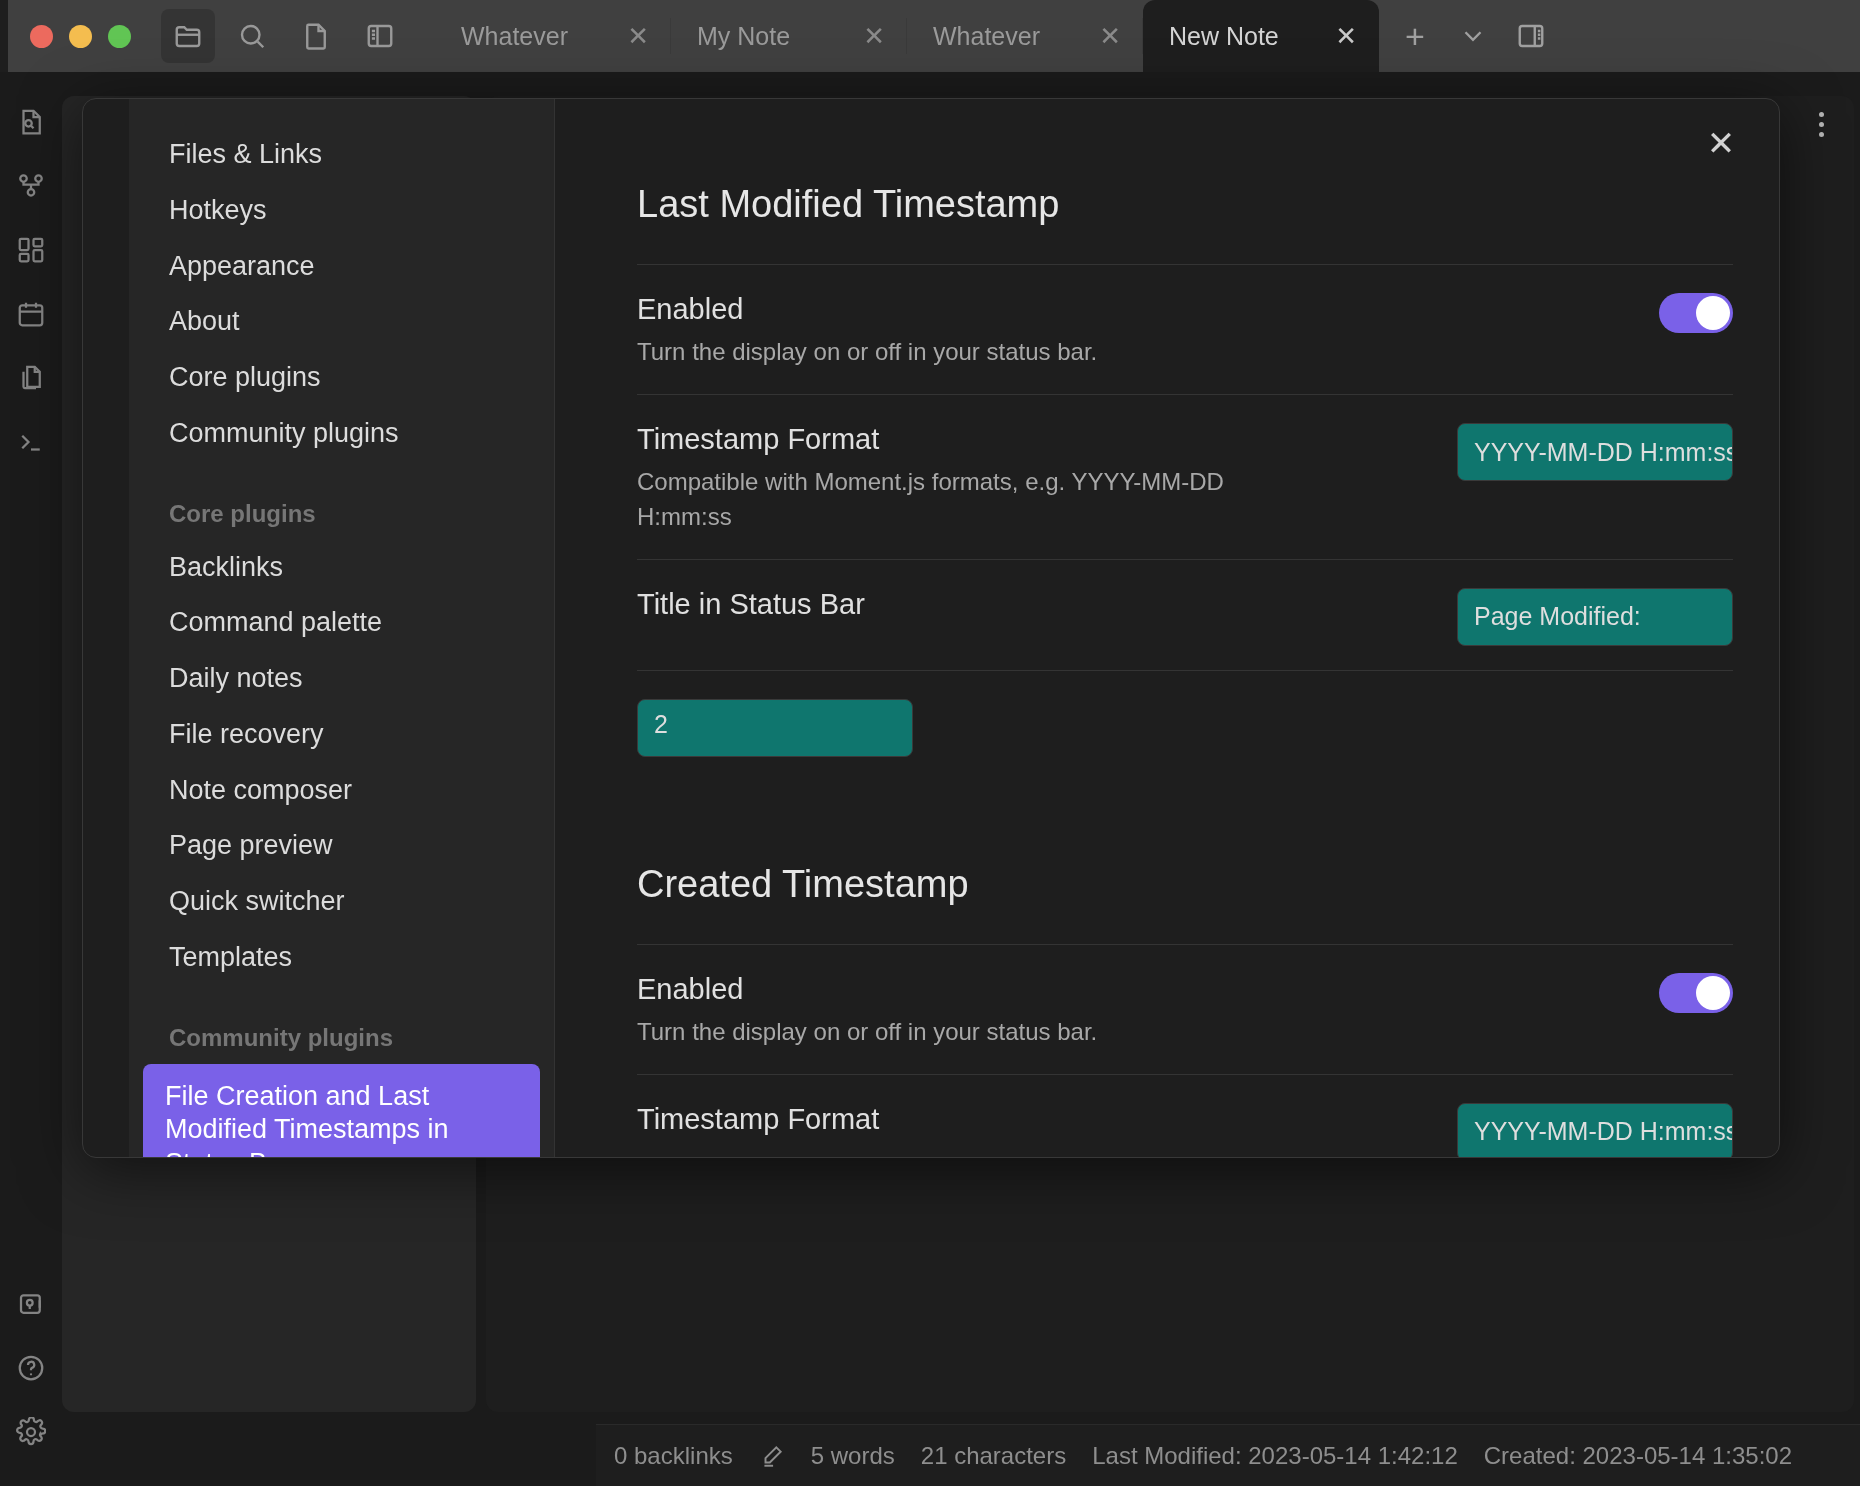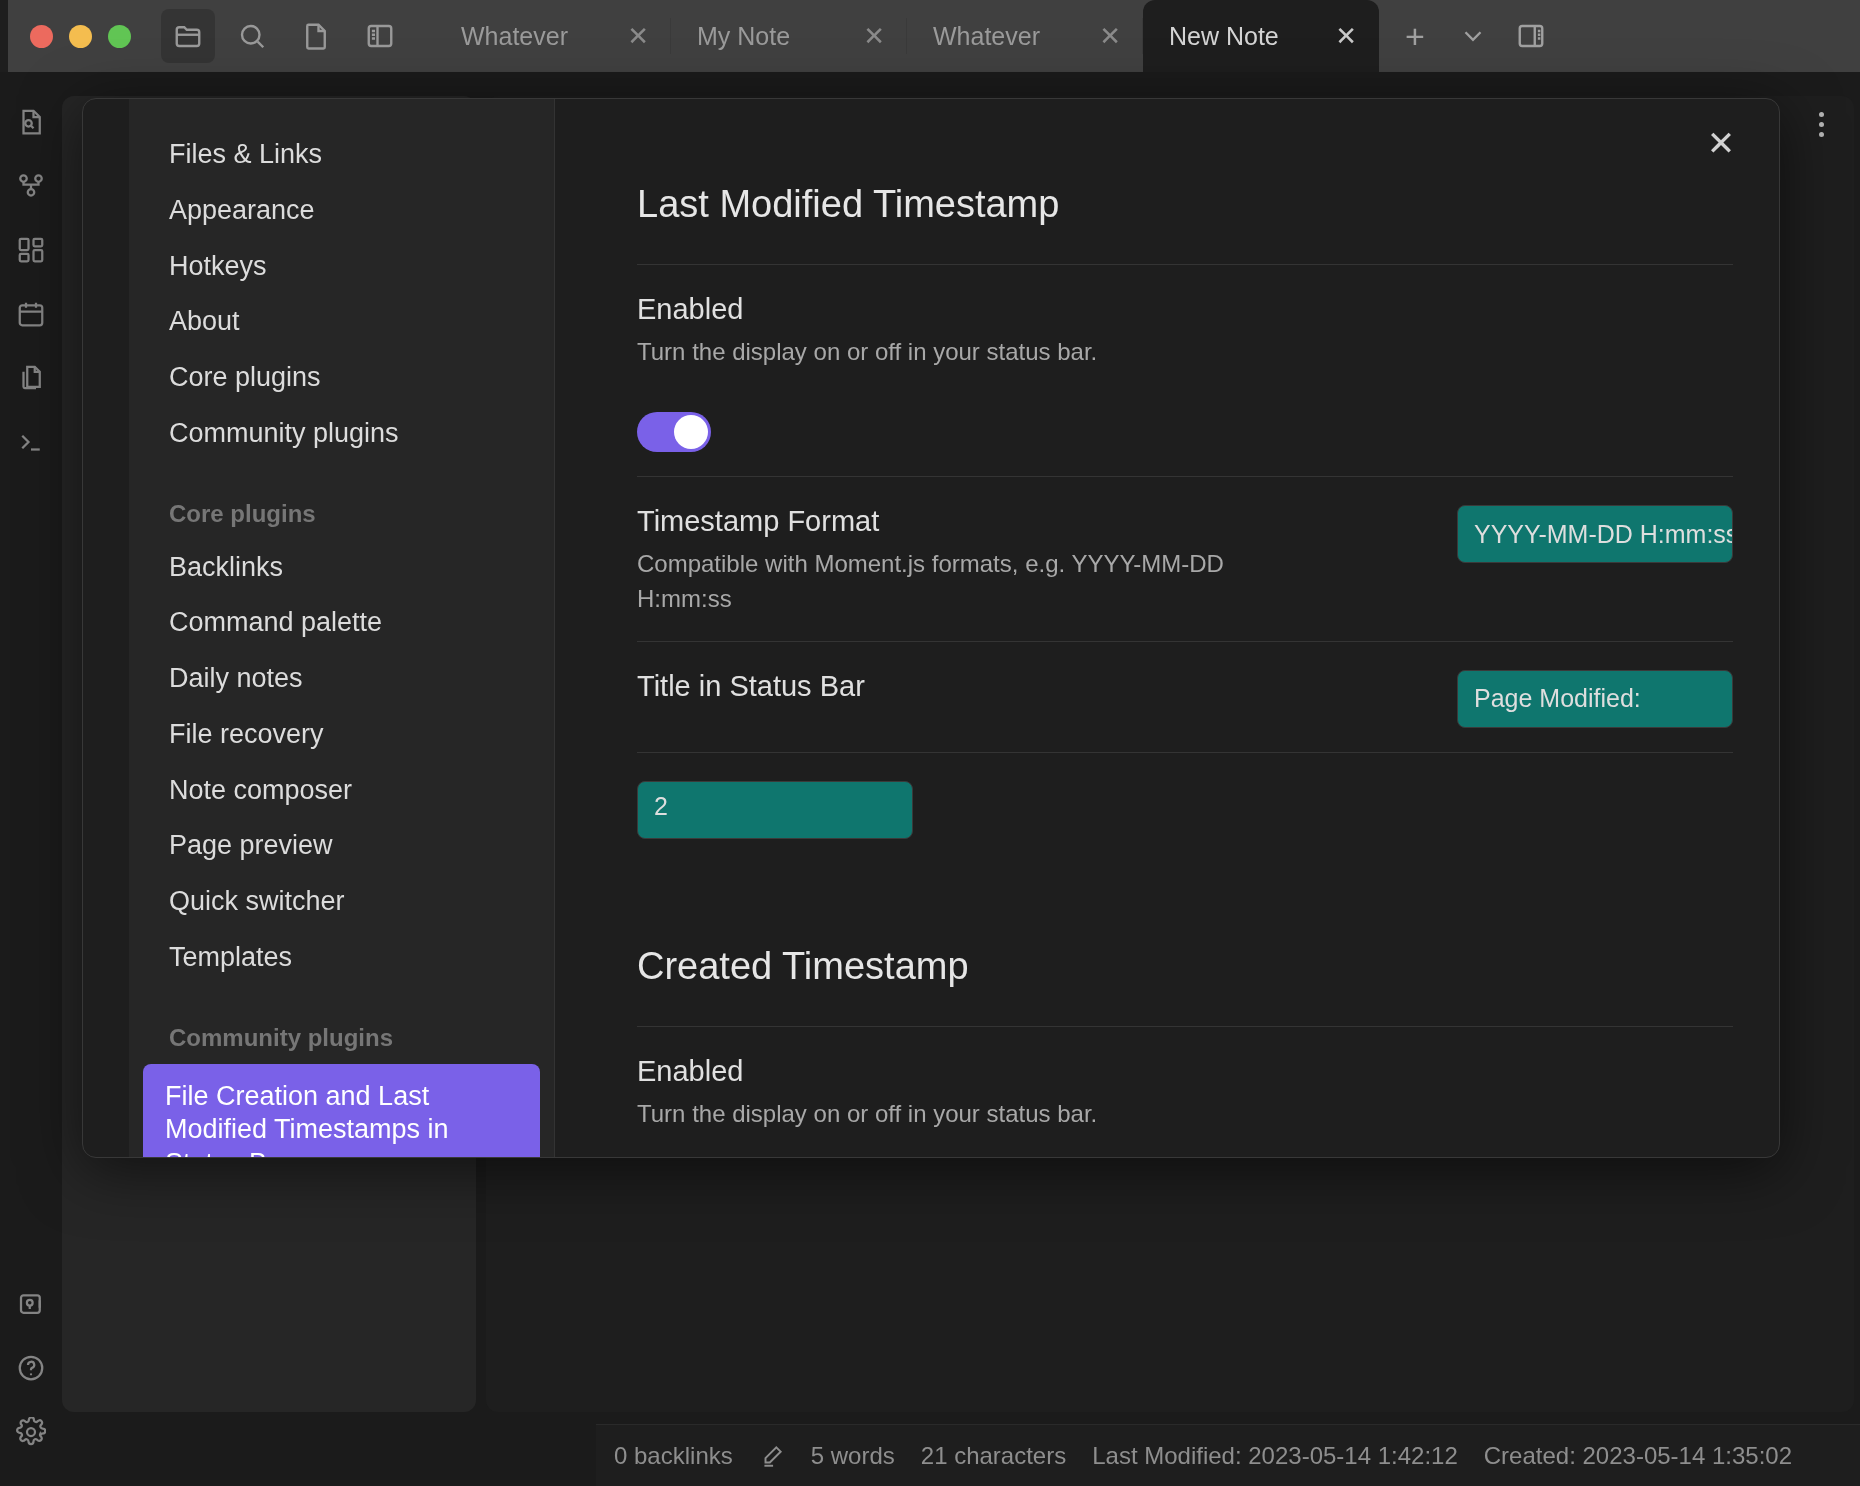--- a/index.html
+++ b/index.html
@@ -171,21 +171,21 @@
     margin-top: 82px;
   }
   .first-title { margin-top: 84px; }
   .setting-row {
     display: flex; align-items: flex-start; justify-content: space-between;
     gap: 40px;
     padding: 26px 0 24px;
     border-top: 1px solid #343434;
     min-height: 96px;
   }
-  .setting-row.notop { border-top: none; flex-direction: column; }
+  .setting-row.notop { border-top: none; }
   .sr-text { max-width: 640px; }
   .sr-name { color: #e0e0e0; font-size: 29px; line-height: 1.25; }
   .sr-desc { color: #a8a8a8; font-size: 24px; line-height: 1.45; margin-top: 8px; }
   .sr-ctl { flex: none; padding-top: 2px; }
 
   .toggle {
     width: 74px; height: 40px; border-radius: 20px;
     background: #7a61e8; position: relative;
   }
   .toggle .knob {
@@ -386,22 +386,22 @@
     <span class="si">5 words</span>
     <span class="si">21 characters</span>
     <span class="si">Last Modified: 2023-05-14 1:42:12</span>
     <span class="si">Created: 2023-05-14 1:35:02</span>
   </div>
 
   <div class="modal">
 
     <div class="modal-nav">
       <div class="navitem">Files &amp; Links</div>
+      <div class="navitem">Hotkeys</div>
       <div class="navitem">Appearance</div>
-      <div class="navitem">Hotkeys</div>
       <div class="navitem">About</div>
       <div class="navitem">Core plugins</div>
       <div class="navitem">Community plugins</div>
 
       <div class="navheading">Core plugins</div>
       <div class="navitem">Backlinks</div>
       <div class="navitem">Command palette</div>
       <div class="navitem">Daily notes</div>
       <div class="navitem">File recovery</div>
       <div class="navitem">Note composer</div>

